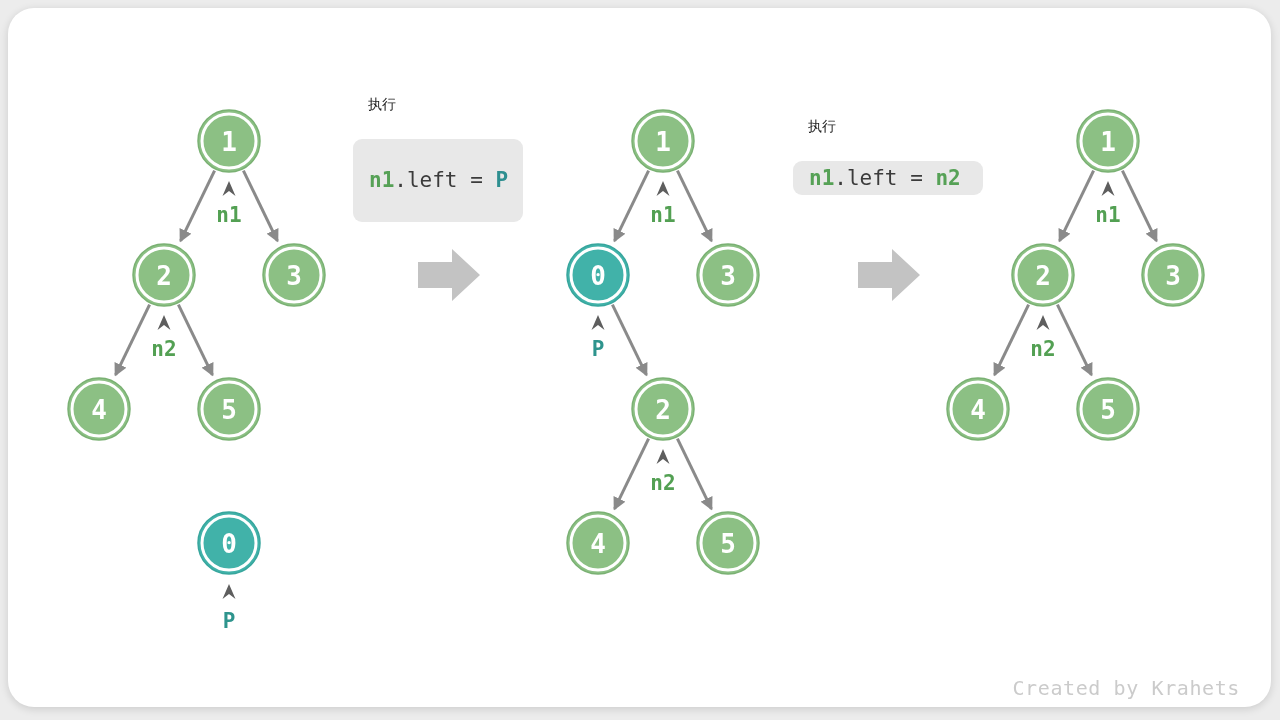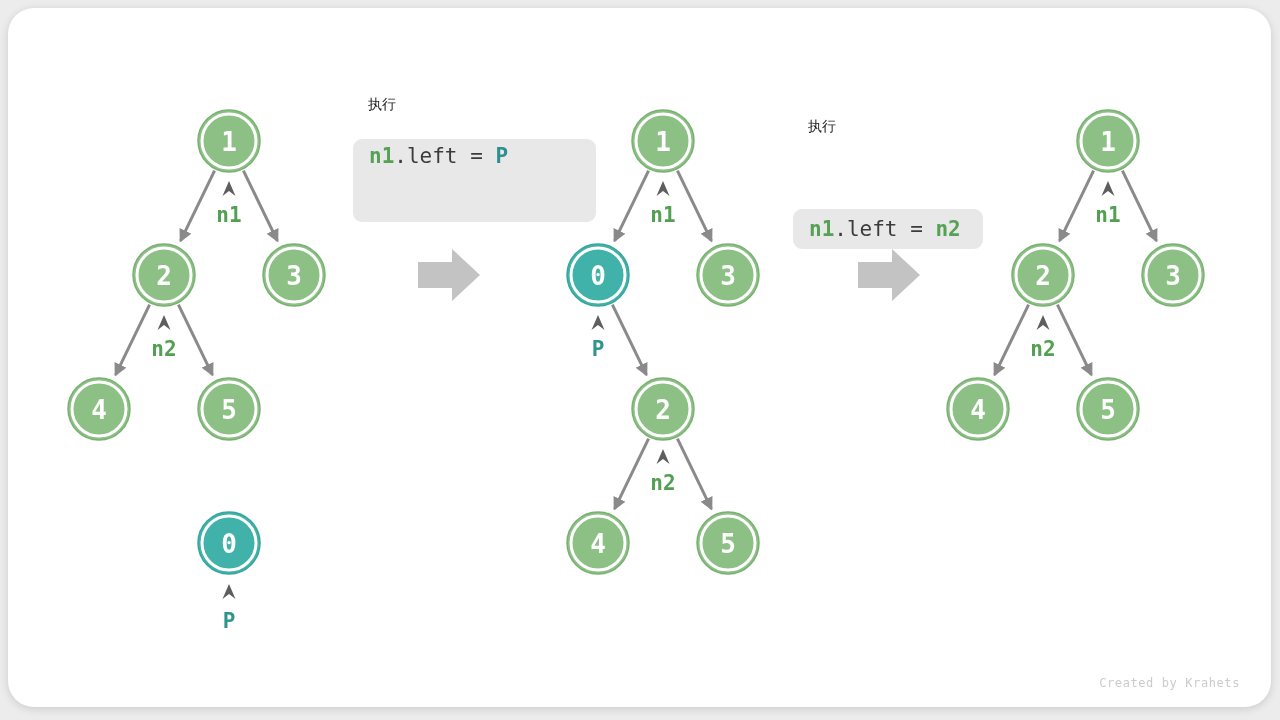--- a/index.html
+++ b/index.html
@@ -36,21 +36,21 @@
     font-family: "DejaVu Sans Mono", monospace; font-size: 21px; color: #3b3b3b;
     display: flex; flex-direction: column; justify-content: center;
     padding: 0 16px; box-sizing: border-box;
   }
   .code-line { line-height: 35px; white-space: pre; }
   .code-green { color: #56a156; font-weight: bold; }
   .code-teal  { color: #2e8f90; font-weight: bold; }
   .code-plain { color: #3b3b3b; font-weight: normal; }
   .watermark {
     position: absolute; right: 40px; top: 676px;
-    font-family: "DejaVu Sans Mono", monospace; font-size: 12px;
+    font-family: "DejaVu Sans Mono", monospace; font-size: 20px;
     letter-spacing: 0.6px; color: #cbcbcb;
   }
 </style>
 </head>
 <body>
 
 <div class="card"></div>
 
 <svg class="diagram" width="1280" height="720">
     <defs>
@@ -172,25 +172,25 @@
     </g>
     <polygon points="1108,181 1114.5,196 1108,191 1101.5,196" fill="#5e5e5e"></polygon>
     <text x="1108" y="215" class="pointer-label" fill="#53a053">n1</text>
     <polygon points="1043,315 1049.5,330 1043,325 1036.5,330" fill="#5e5e5e"></polygon>
     <text x="1043" y="349" class="pointer-label" fill="#53a053">n2</text>
   </svg>
 
 <div class="overlay">
   <div class="exec-panel" style="left:353px; top:96px;">
     <div class="exec-title">执行</div>
-    <div class="exec-box" id="code-box-0" style="width:243px; height:83px;justify-content:space-between;">
+    <div class="exec-box" id="code-box-0" style="width:170px; height:83px;">
         <div class="code-line"><span class="code-green">n1</span><span class="code-plain">.left = </span><span class="code-teal">P</span></div>
       </div>
   </div>
   <div class="exec-panel" style="left:793px; top:118px;">
     <div class="exec-title">执行</div>
-    <div class="exec-box" id="code-box-1" style="width:190px; height:40px;margin-top:48px;">
+    <div class="exec-box" id="code-box-1" style="width:190px; height:34px;">
         <div class="code-line"><span class="code-green">n1</span><span class="code-plain">.left = </span><span class="code-green">n2</span></div>
       </div>
   </div>
 </div>
 
 <div class="watermark">Created by Krahets</div>
 
 </body></html>

